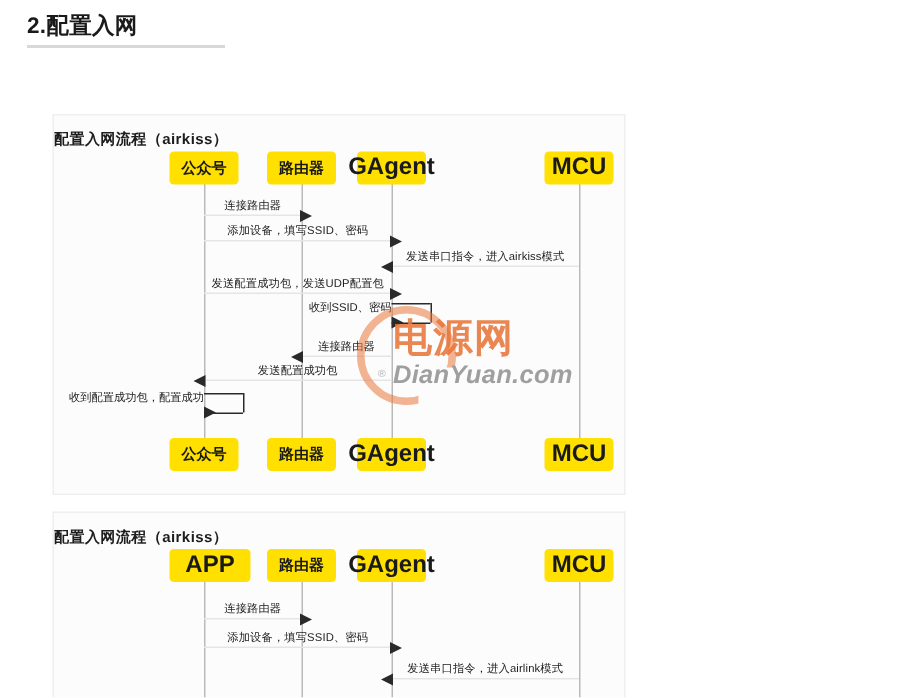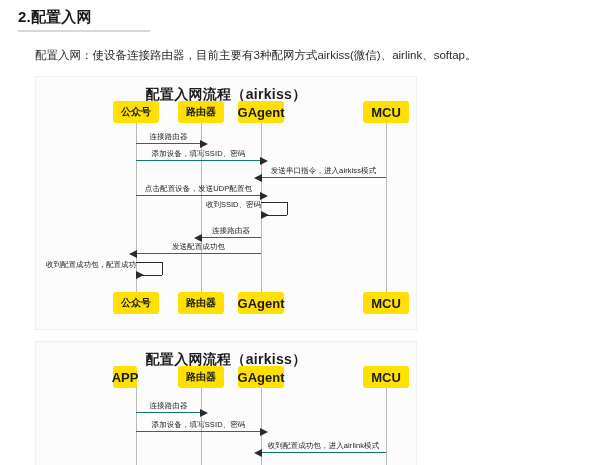--- a/index.html
+++ b/index.html
@@ -34,43 +34,43 @@
     background:#fcfcfc;
     border:1px solid #efefef;
     overflow:hidden;
   }
   #panel-airkiss{left:35px;top:76px;width:380px;height:252px;}
   #panel-airlink{left:35px;top:341px;width:380px;height:124px;border-bottom:none;}
 
   .diagram{position:absolute;left:0;top:0;width:100%;height:100%;}
 
   .d-title{
-    position:absolute;width:100%;text-align:center;
-    font-size:14px;font-weight:bold;color:#1d1d1d;
+    position:absolute;width:100%;text-align:left;
+    font-size:10px;font-weight:bold;color:#1d1d1d;
     letter-spacing:.3px;
   }
 
   
   .node{
     position:absolute;
     background:#ffe000;
     border-radius:3px;
     display:flex;align-items:center;justify-content:center;
     font-weight:bold;color:#1a1a1a;
     white-space:nowrap;
     box-shadow:0 0 0 0 rgba(0,0,0,0);
   }
   .node.cn{font-size:10px;}
-  .node.en{font-size:13px;}
+  .node.en{font-size:16px;}
 
   
   .lifeline{position:absolute;width:1px;background:#b9b9b9;}
 
   
-  .msg{position:absolute;height:1px;background:#0f766e;}
+  .msg{position:absolute;height:1px;background:#e5e5e5;}
   .msg .head{
     position:absolute;top:-3.5px;width:0;height:0;
     border-top:4px solid transparent;border-bottom:4px solid transparent;
   }
   .msg.right .head{right:-7px;border-left:8px solid #2a2a2a;}
   .msg.left  .head{left:-7px; border-right:8px solid #2a2a2a;}
   .msg .lbl{
     position:absolute;left:0;width:100%;
     bottom:2px;text-align:center;
     font-size:7.5px;color:#1c1c1c;white-space:nowrap;
@@ -110,21 +110,20 @@
   .wm-reg{position:absolute;left:14px;top:50px;font-size:7px;color:#b0b0b0;}
 </style>
 </head>
 <body>
 
 <div class="page">
 
   <div class="heading">2.配置入网</div>
   <div class="heading-rule"></div>
 
-  <div class="intro">配置入网：使设备连接路由器，目前主要有3种配网方式airkiss(微信)、airlink、softap。</div>
 
   <div class="panel" id="panel-airkiss">
     <div class="diagram" id="diagram-airkiss">
         <div class="d-title" style="top: 9px;">配置入网流程（airkiss）</div>
         <div class="lifeline" style="left: 100px; top: 44px; height: 174px;"></div>
         <div class="lifeline" style="left: 165px; top: 44px; height: 174px;"></div>
         <div class="lifeline" style="left: 225px; top: 44px; height: 174px;"></div>
         <div class="lifeline" style="left: 350px; top: 44px; height: 174px;"></div>
         <div class="node cn" style="left: 77px; top: 24px; width: 46px; height: 22px;">公众号</div>
         <div class="node cn" style="left: 142px; top: 24px; width: 46px; height: 22px;">路由器</div>
@@ -141,21 +140,21 @@
         <div class="msg right" style="left: 100px; top: 83px; width: 125px;">
           <div class="head"></div>
           <div class="lbl">添加设备，填写SSID、密码</div>
         </div>
         <div class="msg left" style="left: 225px; top: 100px; width: 125px;">
           <div class="head"></div>
           <div class="lbl">发送串口指令，进入airkiss模式</div>
         </div>
         <div class="msg right" style="left: 100px; top: 118px; width: 125px;">
           <div class="head"></div>
-          <div class="lbl">点击配置设备，发送UDP配置包</div>
+          <div class="lbl">发送配置成功包，发送UDP配置包</div>
         </div>
         <div class="selfloop" style="left: 225px; top: 125px; width: 30px; height: 14px;">
           <div class="top" style="top: 0px; width: 26px;"></div>
           <div class="side" style="left: 26px; top: 0px; height: 13px;"></div>
           <div class="bot" style="top: 13px; width: 26px;"></div>
           <div class="head" style="left: 0px; top: 9px; border-width: 4px 8px 4px 0px; border-right-style: solid; border-right-color: rgb(42, 42, 42); border-left-style: initial; border-left-color: initial; width: 0px; height: 0px; border-top-style: solid; border-top-color: transparent; border-bottom-style: solid; border-bottom-color: transparent; transform: rotate(180deg);"></div>
           <div class="lbl" style="right: 30px; top: -2px;">收到SSID、密码</div>
         </div>
         <div class="msg left" style="left: 165px; top: 160px; width: 60px;">
           <div class="head"></div>
@@ -175,33 +174,39 @@
       </div>
   </div>
 
   <div class="panel" id="panel-airlink">
     <div class="diagram" id="diagram-airlink">
         <div class="d-title" style="top: 9px;">配置入网流程（airkiss）</div>
         <div class="lifeline" style="left: 100px; top: 44px; height: 82px;"></div>
         <div class="lifeline" style="left: 165px; top: 44px; height: 82px;"></div>
         <div class="lifeline" style="left: 225px; top: 44px; height: 82px;"></div>
         <div class="lifeline" style="left: 350px; top: 44px; height: 82px;"></div>
-        <div class="node en" style="left: 77px; top: 24px; width: 24px; height: 22px;">APP</div>
+        <div class="node en" style="left: 77px; top: 24px; width: 54px; height: 22px;">APP</div>
         <div class="node cn" style="left: 142px; top: 24px; width: 46px; height: 22px;">路由器</div>
         <div class="node en" style="left: 202px; top: 24px; width: 46px; height: 22px;">GAgent</div>
         <div class="node en" style="left: 327px; top: 24px; width: 46px; height: 22px;">MCU</div>
         <div class="msg right" style="left: 100px; top: 70px; width: 65px;">
           <div class="head"></div>
           <div class="lbl">连接路由器</div>
         </div>
         <div class="msg right" style="left: 100px; top: 89px; width: 125px;">
           <div class="head"></div>
           <div class="lbl">添加设备，填写SSID、密码</div>
         </div>
         <div class="msg left" style="left: 225px; top: 110px; width: 125px;">
           <div class="head"></div>
-          <div class="lbl">收到配置成功包，进入airlink模式</div>
+          <div class="lbl">发送串口指令，进入airlink模式</div>
         </div>
       </div>
   </div>
 
+  <div class="watermark">
+    <div class="wm-ring"></div>
+    <div class="wm-cn">电源网</div>
+    <div class="wm-reg">®</div>
+    <div class="wm-en">DianYuan.com</div>
+  </div>
 
 </div>
 
 </body></html>

